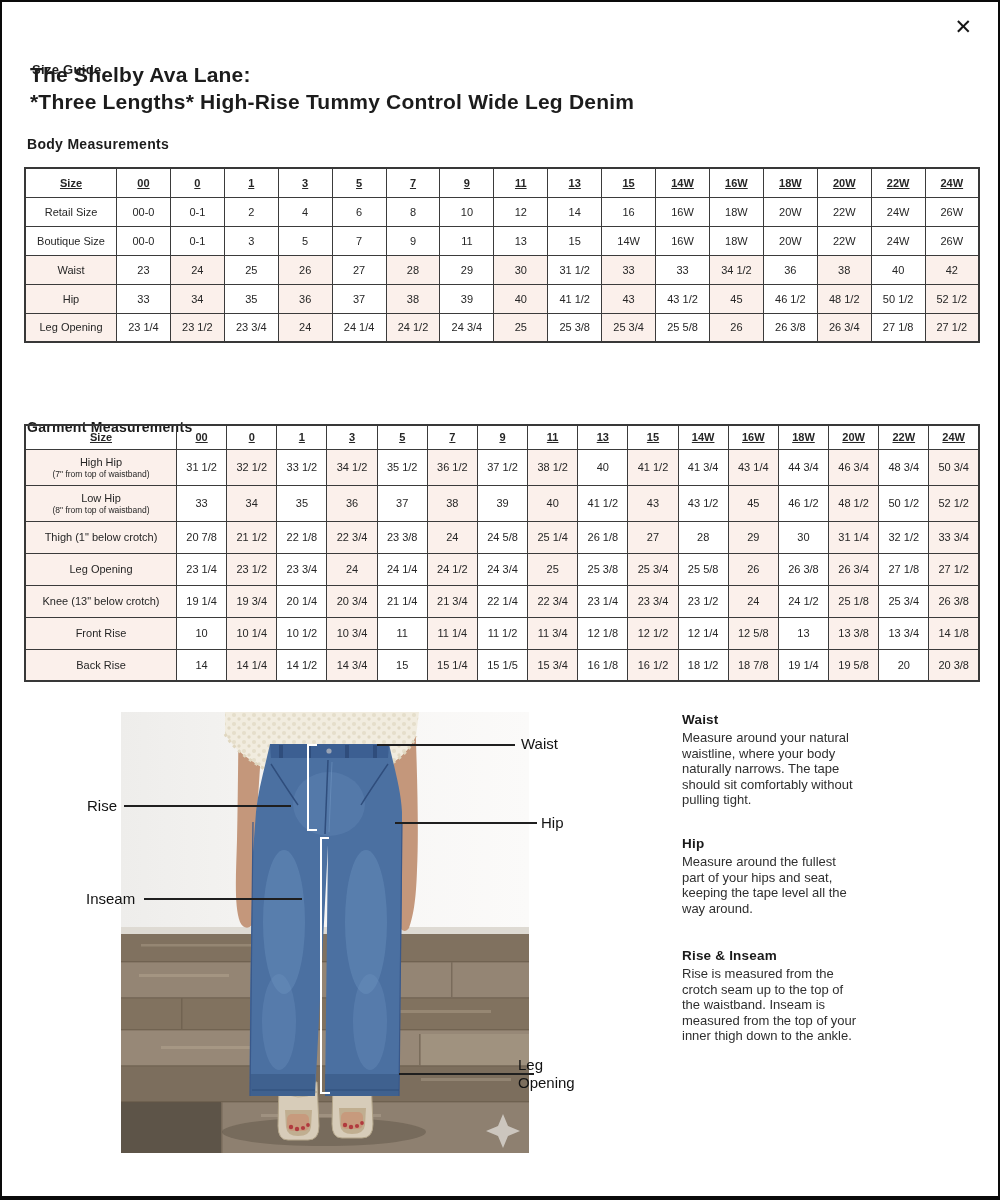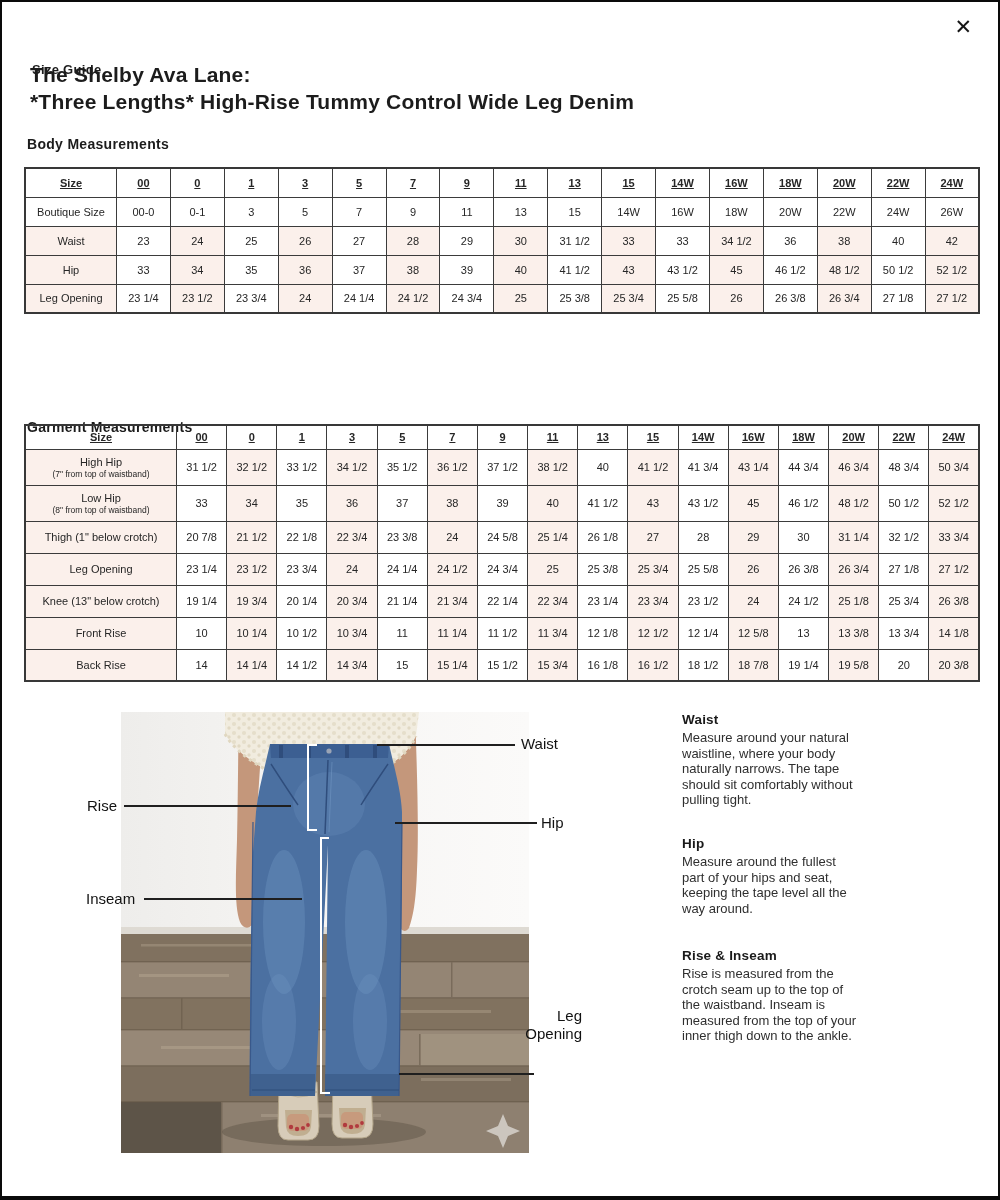--- a/index.html
+++ b/index.html
@@ -36,21 +36,21 @@
   .ann-label{position:absolute;font-size:15px;color:#121212;}
   .ann-line{position:absolute;height:2px;background:#1f1f1f;}
   #waist-label{left:519px;top:733px;}
   #waist-line{left:375px;top:742px;width:138px;}
   #rise-label{left:85px;top:795px;}
   #rise-line{left:122px;top:803px;width:167px;}
   #hip-label{left:539px;top:812px;}
   #hip-line{left:393px;top:820px;width:142px;}
   #inseam-label{left:84px;top:888px;}
   #inseam-line{left:142px;top:896px;width:158px;}
-  #legopen-label{left:516px;top:1005px;width:64px;text-align:right;line-height:18px;}
+  #legopen-label{left:516px;top:1054px;width:64px;text-align:left;line-height:18px;}
   #legopen-line{left:397px;top:1071px;width:135px;}
 
   .desc-block{position:absolute;left:680px;width:178px;color:#2f2f2f;}
   .desc-block h4{margin:0 0 3px 0;font-size:13.5px;color:#1a1a1a;letter-spacing:.2px;}
   .desc-block p{margin:0;font-size:13px;line-height:15.5px;}
   #desc-waist{top:710px;}
   #desc-hip{top:834px;}
   #desc-rise{top:946px;}
 </style>
 </head>
@@ -83,20 +83,41 @@
         <th>16W</th>
         <th>18W</th>
         <th>20W</th>
         <th>22W</th>
         <th>24W</th>
       </tr>
     </thead>
     <tbody>
       <tr>
         <td class="lab">
+          <div>Retail Size</div>
+        </td>
+        <td>00-0</td>
+        <td>0-1</td>
+        <td>2</td>
+        <td>4</td>
+        <td>6</td>
+        <td>8</td>
+        <td>10</td>
+        <td>12</td>
+        <td>14</td>
+        <td>16</td>
+        <td>16W</td>
+        <td>18W</td>
+        <td>20W</td>
+        <td>22W</td>
+        <td>24W</td>
+        <td>26W</td>
+      </tr>
+      <tr>
+        <td class="lab">
           <div>Boutique Size</div>
         </td>
         <td>00-0</td>
         <td>0-1</td>
         <td>3</td>
         <td>5</td>
         <td>7</td>
         <td>9</td>
         <td>11</td>
         <td>13</td>
@@ -330,21 +351,21 @@
       <tr>
         <td class="lab pink">
           <div>Back Rise</div>
         </td>
         <td>14</td>
         <td class="pink">14 1/4</td>
         <td>14 1/2</td>
         <td class="pink">14 3/4</td>
         <td>15</td>
         <td class="pink">15 1/4</td>
-        <td>15 1/2</td>
+        <td>15 1/5</td>
         <td class="pink">15 3/4</td>
         <td>16 1/8</td>
         <td class="pink">16 1/2</td>
         <td>18 1/2</td>
         <td class="pink">18 7/8</td>
         <td>19 1/4</td>
         <td class="pink">19 5/8</td>
         <td>20</td>
         <td class="pink">20 3/8</td>
       </tr>

